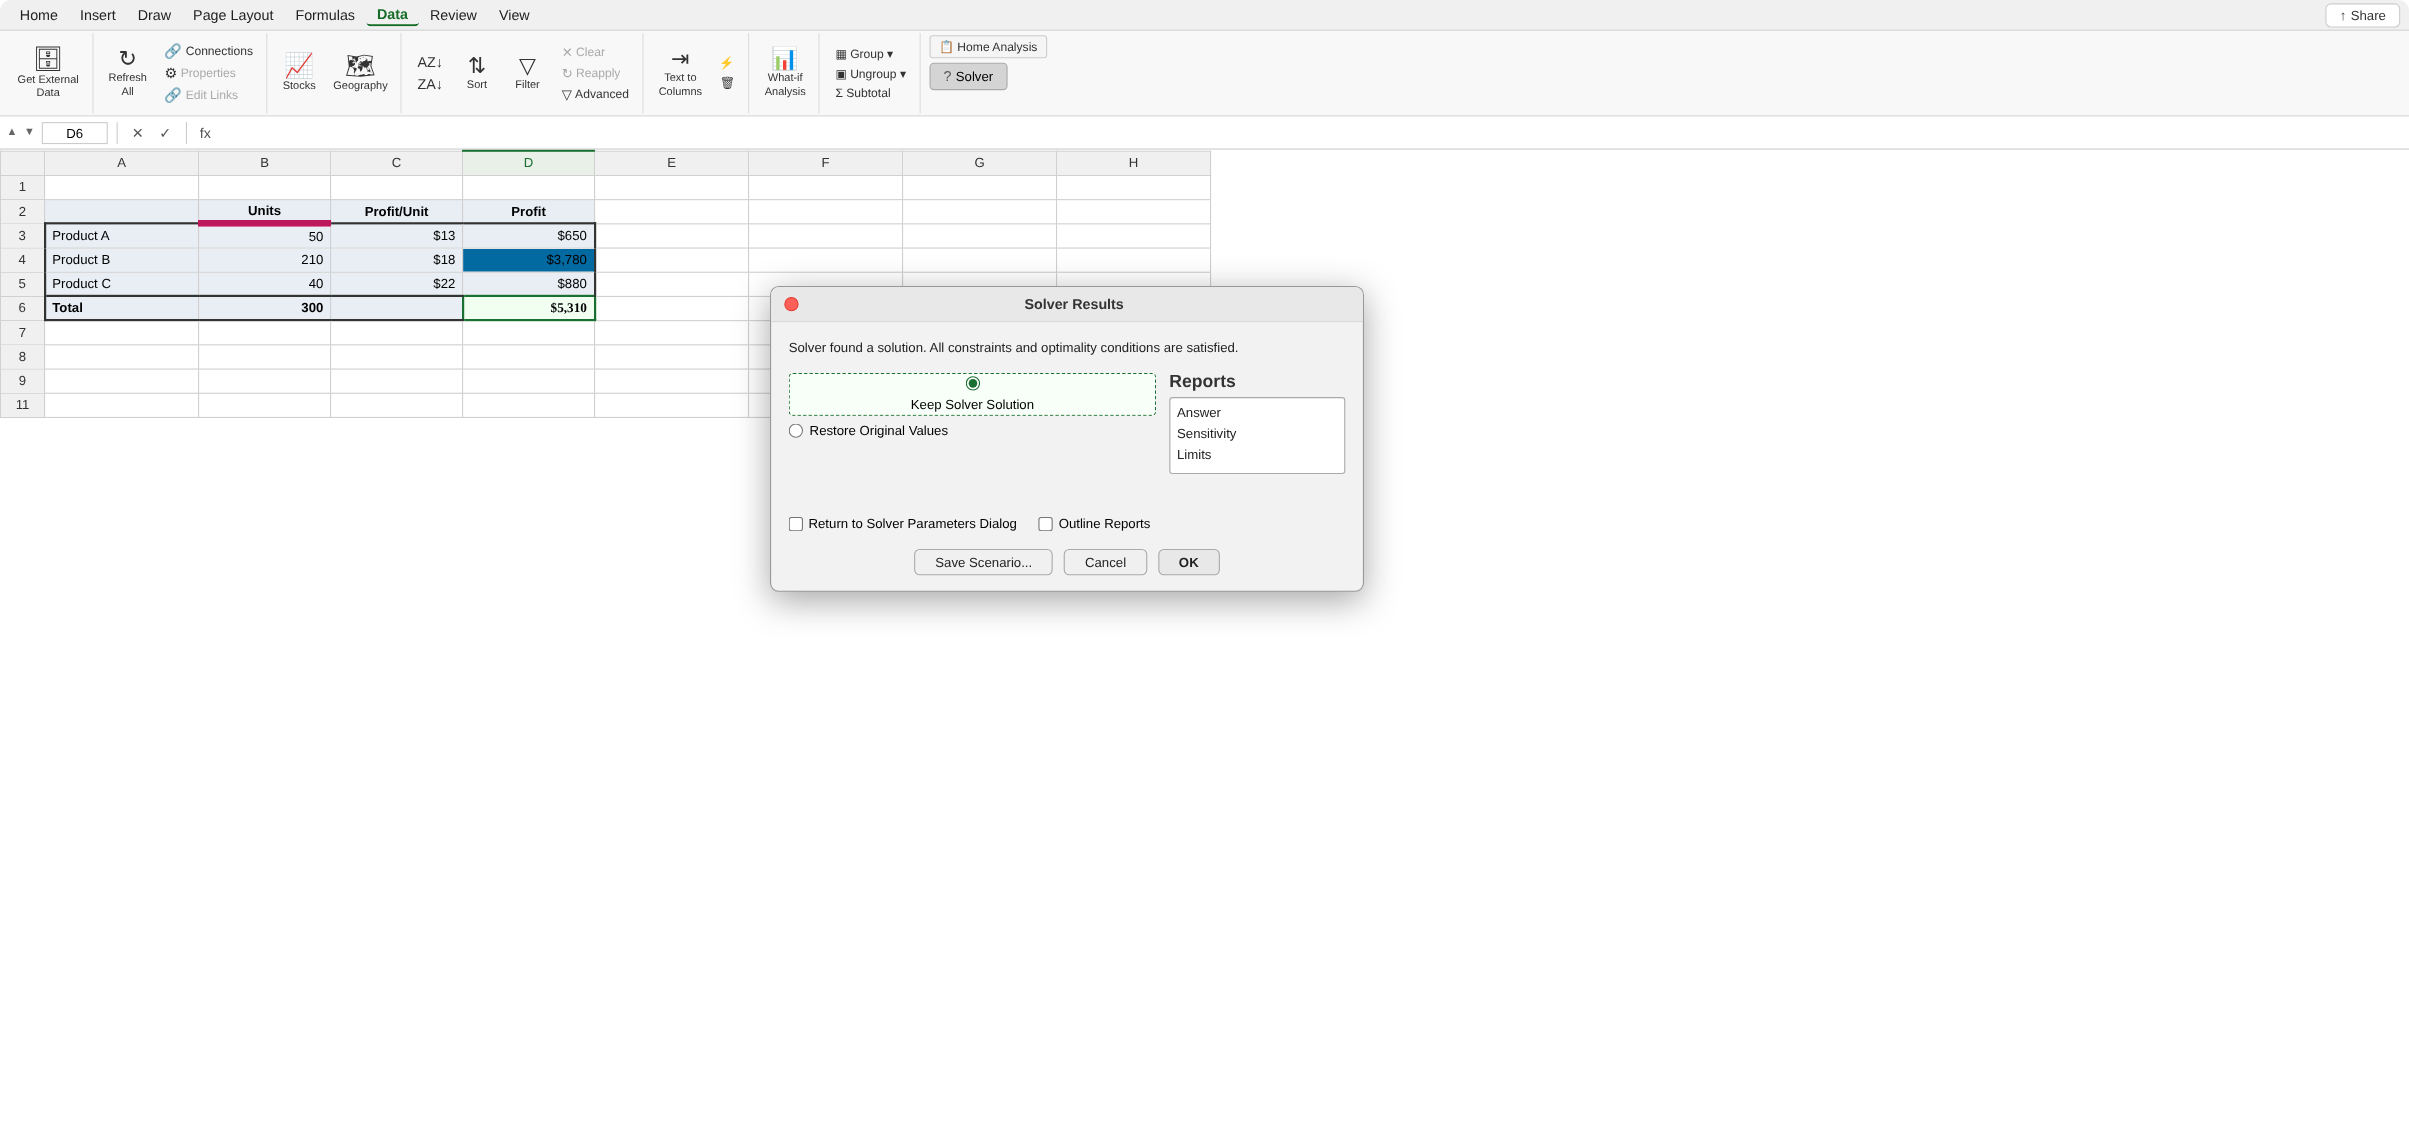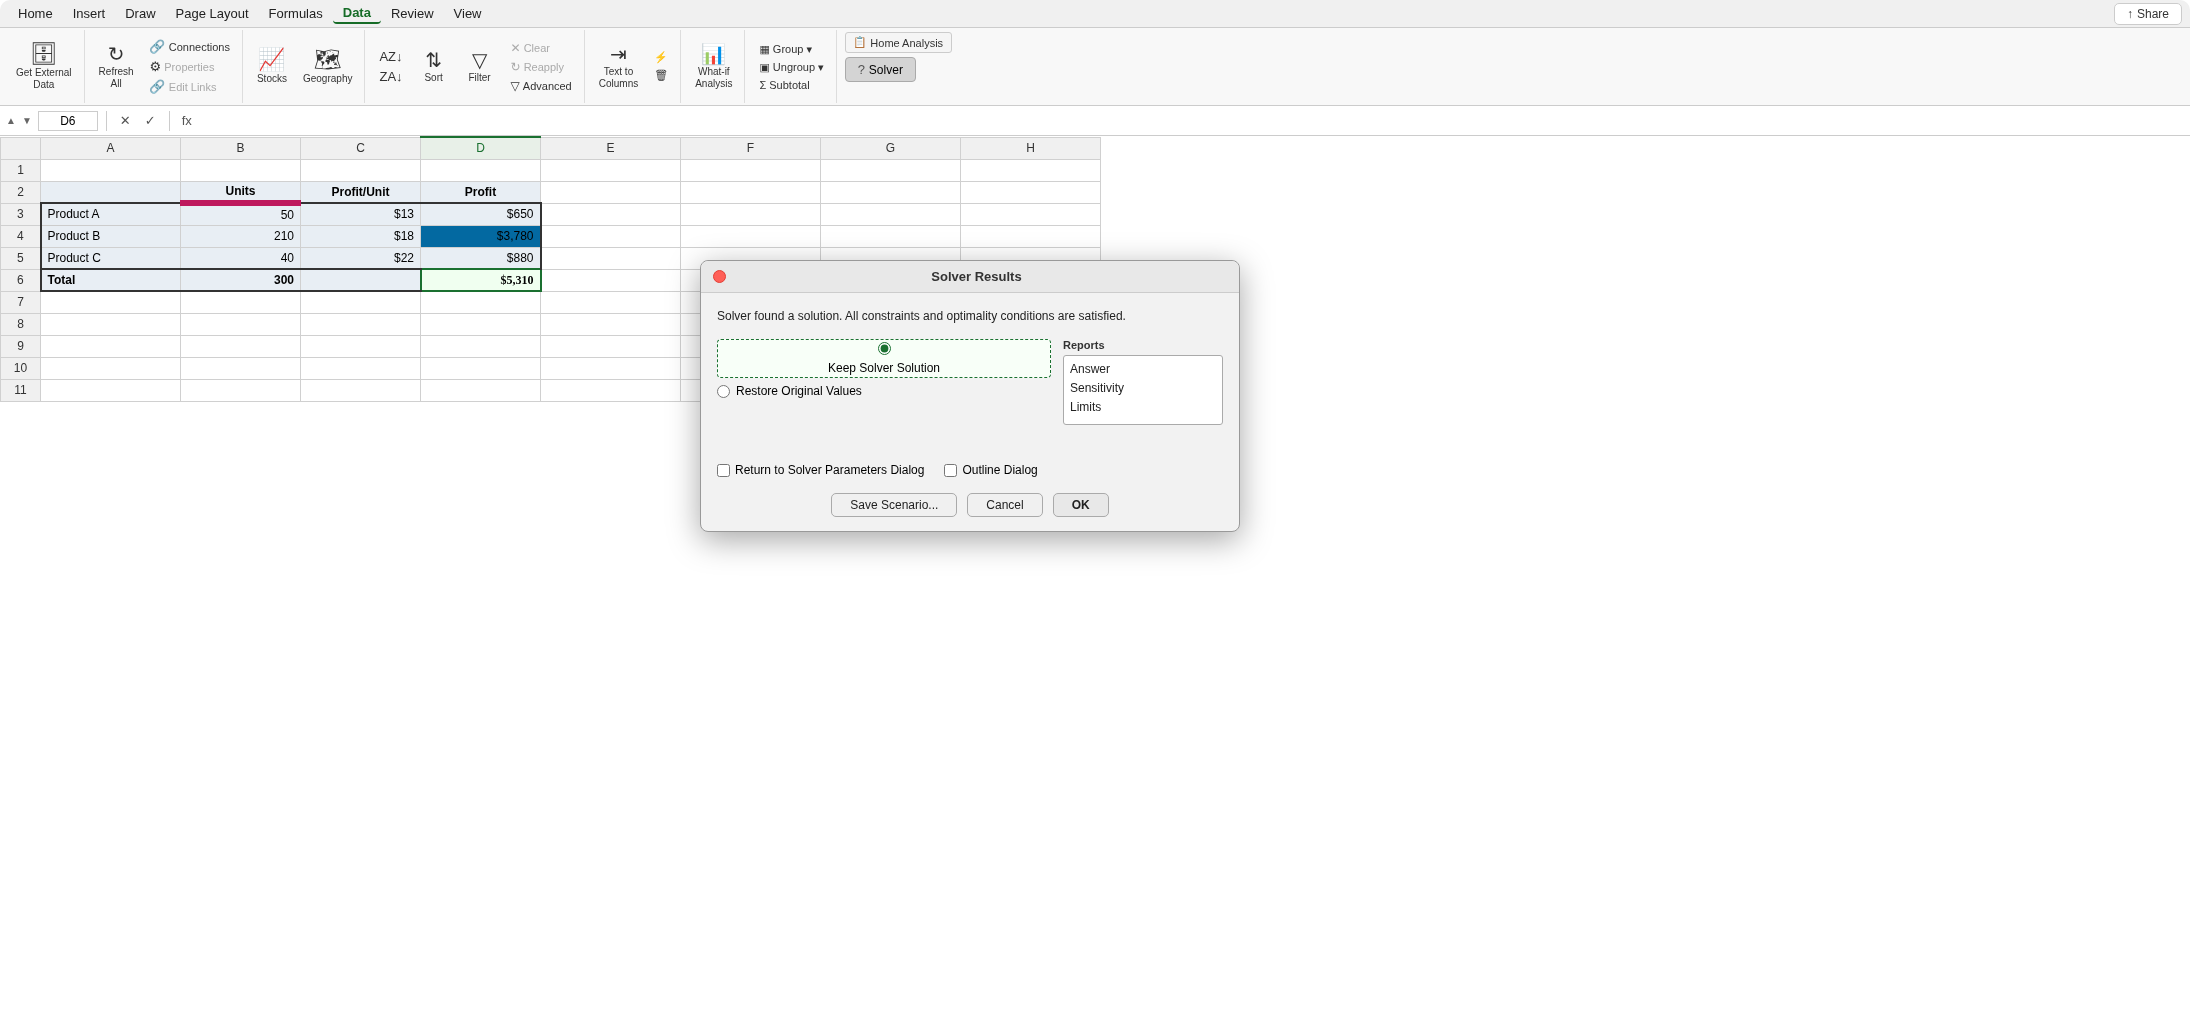--- a/index.html
+++ b/index.html
@@ -142,21 +142,21 @@
     .dialog-right { width: 160px; }
     .radio-group { display: flex; flex-direction: column; gap: 6px; }
     .radio-option {
       display: flex; align-items: center; gap: 6px; font-size: 12px; cursor: pointer;
     }
     .radio-option input[type=radio] { accent-color: #1a7030; }
     .radio-option.selected-option {
       border: 1.5px dashed #1a7030; border-radius: 4px;
       padding: 2px 6px; background: #f8fff8; flex-direction: column;
     }
-    .reports-label { font-size: 11px; font-weight: 600; color: #333; margin-bottom: 4px; }
+    .reports-label { font-size: 16px; font-weight: 600; color: #333; margin-bottom: 4px; }
     .reports-list {
       border: 1px solid #aaa; background: #fff; border-radius: 3px;
       padding: 4px 6px; font-size: 12px; min-height: 70px;
       line-height: 1.6; color: #222;
     }
     .dialog-checkboxes {
       display: flex; gap: 20px; margin-top: 14px; font-size: 12px; align-items: center;
     }
     .checkbox-option { display: flex; align-items: center; gap: 5px; cursor: pointer; margin-top: 24px; }
     .dialog-buttons {
@@ -472,31 +472,20 @@
               <td></td>
                 <td></td>
                 <td></td>
                 <td></td>
                 <td></td>
                 <td></td>
                 <td></td>
                 <td></td>
             </tr>
             <tr>
-              <td class="row-header">10</td>
-              <td></td>
-                <td></td>
-                <td></td>
-                <td></td>
-                <td></td>
-                <td></td>
-                <td></td>
-                <td></td>
-            </tr>
-            <tr>
               <td class="row-header">11</td>
               <td></td>
                 <td></td>
                 <td></td>
                 <td></td>
                 <td></td>
                 <td></td>
                 <td></td>
                 <td></td>
             </tr>
@@ -541,21 +530,21 @@
             </div>
           </div>
 
           <div class="dialog-checkboxes">
             <label class="checkbox-option">
               <input type="checkbox" style="">
               <span>Return to Solver Parameters Dialog</span>
             </label>
             <label class="checkbox-option">
               <input type="checkbox" style="">
-              <span>Outline Dialog</span>
+              <span>Outline Reports</span>
             </label>
           </div>
 
           <div class="dialog-buttons">
             <button class="dlg-btn">Save Scenario...</button>
             <button class="dlg-btn">Cancel</button>
             <button class="dlg-btn default">OK</button>
           </div>
         </div>
       </div>

